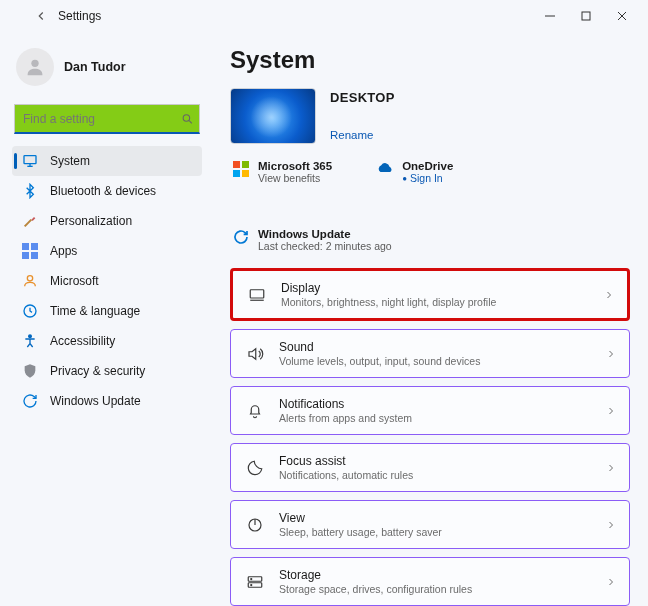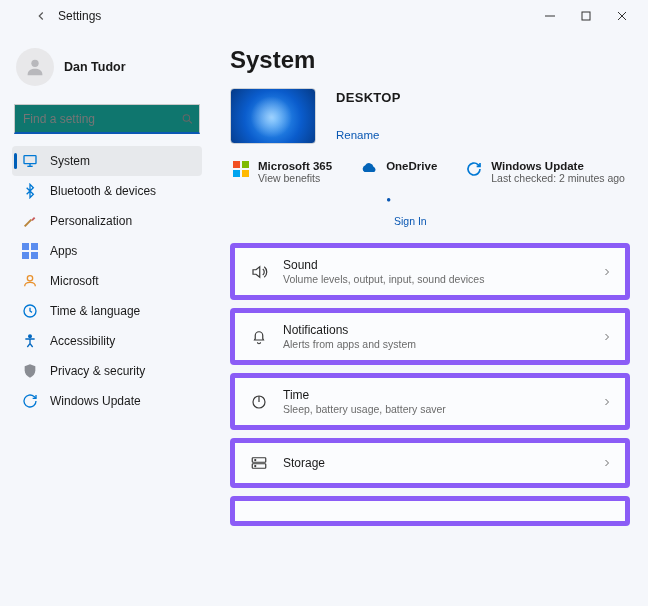--- a/index.html
+++ b/index.html
@@ -33,21 +33,21 @@
     color:#999;
   }
   .profile-name { font-size: 12.5px; font-weight:600; }
   .search {
     position: relative;
     margin: 2px 2px 12px 2px;
   }
   .search input {
     width: 100%; height: 30px; padding: 4px 28px 4px 8px;
     border: 1px solid #c9c9c9; border-bottom: 2px solid #0a58b3;
-    background:#0f766e; font-size:12px; outline:none;
+    background:#84cc16; font-size:12px; outline:none;
   }
   .search .mag {
     position:absolute; right:6px; top:50%; transform:translateY(-50%);
     color:#666;
   }
   .navlist { list-style:none; }
   .navitem {
     display:flex; align-items:center; gap:12px;
     height: 30px; padding: 0 8px 0 10px;
     border-radius:4px; cursor:pointer;
@@ -56,42 +56,42 @@
   }
   .navitem.selected { background:#e7e9ec; }
   .navitem.selected::before {
     content:""; position:absolute; left:2px; top:7px; bottom:7px;
     width:3px; background:#005fb8; border-radius:2px;
   }
   .navicon { width:16px; height:16px; display:flex; align-items:center; justify-content:center; }
   
   .main { flex:1; padding: 14px 18px 0 20px; overflow-y:auto; }
   .page-title { font-size:24px; font-weight:600; margin-bottom:14px; }
-  .hero { display:flex; gap:20px; align-items:center; margin-bottom:16px; }
+  .hero { display:flex; gap:14px; align-items:center; margin-bottom:16px; }
   .hero-thumb {
     width:86px; height:56px; border-radius:4px; border:1px solid #cfd3d8;
     background: radial-gradient(circle at 50% 55%, #3fa7ff 0%, #0a5ccc 55%, #053a86 100%);
     position:relative; overflow:hidden;
   }
   .hero-thumb::after{
     content:""; position:absolute; inset:0;
     background: radial-gradient(circle at 48% 52%, rgba(255,255,255,0.5) 0%, rgba(255,255,255,0) 40%);
   }
   .hero-info .pcname { font-size:13px; font-weight:700; letter-spacing:0.3px; }
   .hero-info .rename { color:#0a58b3; font-size:11.5px; margin-top:24px; display:inline-block; cursor:pointer; }
-  .cloudrow { display:flex; gap:28px; margin-bottom:16px; padding-left:2px; flex-wrap:wrap;}
+  .cloudrow { display:flex; gap:44px; margin-bottom:16px; padding-left:2px; flex-wrap:wrap;}
   .clouditem { display:flex; gap:8px; align-items:flex-start; }
   .cloudicon { width:18px; height:18px; display:flex; align-items:center; justify-content:center; }
   .cloudtitle { font-size:11.5px; font-weight:600; }
   .cloudsub { font-size:10.5px; color:#5a5a5a; }
-  .cloudsub.link { color:#0a58b3; cursor:pointer;margin-top:43px; }
+  .cloudsub.link { color:#0a58b3; cursor:pointer; }
   
   .settings-row {
     display:flex; align-items:center; gap:14px;
-    border:5px solid #8b5cf6; background:#fbfcfe;
+    border:1px solid #8b5cf6; background:#fbfcfe;
     border-radius:4px; padding:10px 12px 10px 14px;
     margin-bottom:8px; cursor:pointer;
     position:relative;
   }
   .settings-row.highlight { border:3px solid #d30b0b; }
   .row-icon { width:20px; height:20px; display:flex; align-items:center; justify-content:center; color:#3a3a3a; }
   .row-text { flex:1; }
   .row-title { font-size:12px; font-weight:500; }
   .row-sub { font-size:10.5px; color:#6b6b6b; margin-top:1px; }
   .row-chev { color:#6b6b6b; }
@@ -281,20 +281,37 @@
             </svg>
         </div>
         <div>
           <div class="cloudtitle">Windows Update</div>
           <div class="cloudsub">Last checked: 2 minutes ago</div>
         </div>
       </div>
     </div>
 
     <div id="rows">
+        <div class="settings-row highlight">
+          <div class="row-icon">
+            <svg width="18" height="18" viewBox="0 0 24 24" fill="none" stroke="#3a3a3a" stroke-width="1.6">
+              <rect x="3" y="5" width="18" height="11" rx="1"></rect>
+              <line x1="3" y1="19" x2="21" y2="19"></line>
+            </svg>
+          </div>
+          <div class="row-text">
+            <div class="row-title">Display</div>
+            <div class="row-sub">Monitors, brightness, night light, display profile</div>
+          </div>
+          <div class="row-chev">
+            <svg width="12" height="12" viewBox="0 0 24 24" fill="none" stroke="#6b6b6b" stroke-width="2">
+              <path d="M9 6l6 6-6 6"></path>
+            </svg>
+          </div>
+        </div>
         <div class="settings-row">
           <div class="row-icon">
             <svg width="18" height="18" viewBox="0 0 24 24" fill="none" stroke="#3a3a3a" stroke-width="1.6">
               <path d="M4 9v6h4l5 4V5L8 9H4z"></path>
               <path d="M17 8a5 5 0 0 1 0 8"></path>
               <path d="M19 5a9 9 0 0 1 0 14"></path>
             </svg>
           </div>
           <div class="row-text">
             <div class="row-title">Sound</div>
@@ -319,45 +336,62 @@
           </div>
           <div class="row-chev">
             <svg width="12" height="12" viewBox="0 0 24 24" fill="none" stroke="#6b6b6b" stroke-width="2">
               <path d="M9 6l6 6-6 6"></path>
             </svg>
           </div>
         </div>
         <div class="settings-row">
           <div class="row-icon">
             <svg width="18" height="18" viewBox="0 0 24 24" fill="none" stroke="#3a3a3a" stroke-width="1.6">
+              <path d="M21 13A9 9 0 1 1 11 3c0 5 5 10 10 10z"></path>
+            </svg>
+          </div>
+          <div class="row-text">
+            <div class="row-title">Focus assist</div>
+            <div class="row-sub">Notifications, automatic rules</div>
+          </div>
+          <div class="row-chev">
+            <svg width="12" height="12" viewBox="0 0 24 24" fill="none" stroke="#6b6b6b" stroke-width="2">
+              <path d="M9 6l6 6-6 6"></path>
+            </svg>
+          </div>
+        </div>
+        <div class="settings-row">
+          <div class="row-icon">
+            <svg width="18" height="18" viewBox="0 0 24 24" fill="none" stroke="#3a3a3a" stroke-width="1.6">
               <circle cx="12" cy="12" r="8"></circle>
               <line x1="12" y1="4" x2="12" y2="12"></line>
             </svg>
           </div>
           <div class="row-text">
-            <div class="row-title">Time</div>
+            <div class="row-title">View</div>
             <div class="row-sub">Sleep, battery usage, battery saver</div>
           </div>
           <div class="row-chev">
             <svg width="12" height="12" viewBox="0 0 24 24" fill="none" stroke="#6b6b6b" stroke-width="2">
               <path d="M9 6l6 6-6 6"></path>
             </svg>
           </div>
         </div>
         <div class="settings-row">
           <div class="row-icon">
             <svg width="18" height="18" viewBox="0 0 24 24" fill="none" stroke="#3a3a3a" stroke-width="1.6">
               <rect x="3" y="5" width="18" height="6" rx="1"></rect>
               <rect x="3" y="13" width="18" height="6" rx="1"></rect>
               <circle cx="7" cy="8" r="0.7" fill="#3a3a3a"></circle>
               <circle cx="7" cy="16" r="0.7" fill="#3a3a3a"></circle>
             </svg>
           </div>
           <div class="row-text">
             <div class="row-title">Storage</div>
+            <div class="row-sub">Storage space, drives, configuration rules</div>
           </div>
           <div class="row-chev">
             <svg width="12" height="12" viewBox="0 0 24 24" fill="none" stroke="#6b6b6b" stroke-width="2">
               <path d="M9 6l6 6-6 6"></path>
             </svg>
           </div>
         </div>
         <div class="settings-row"></div>
       </div>
   </div>

